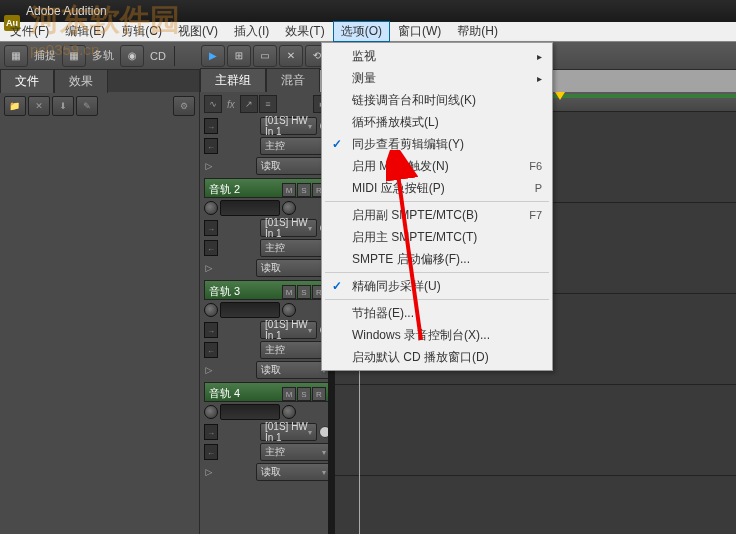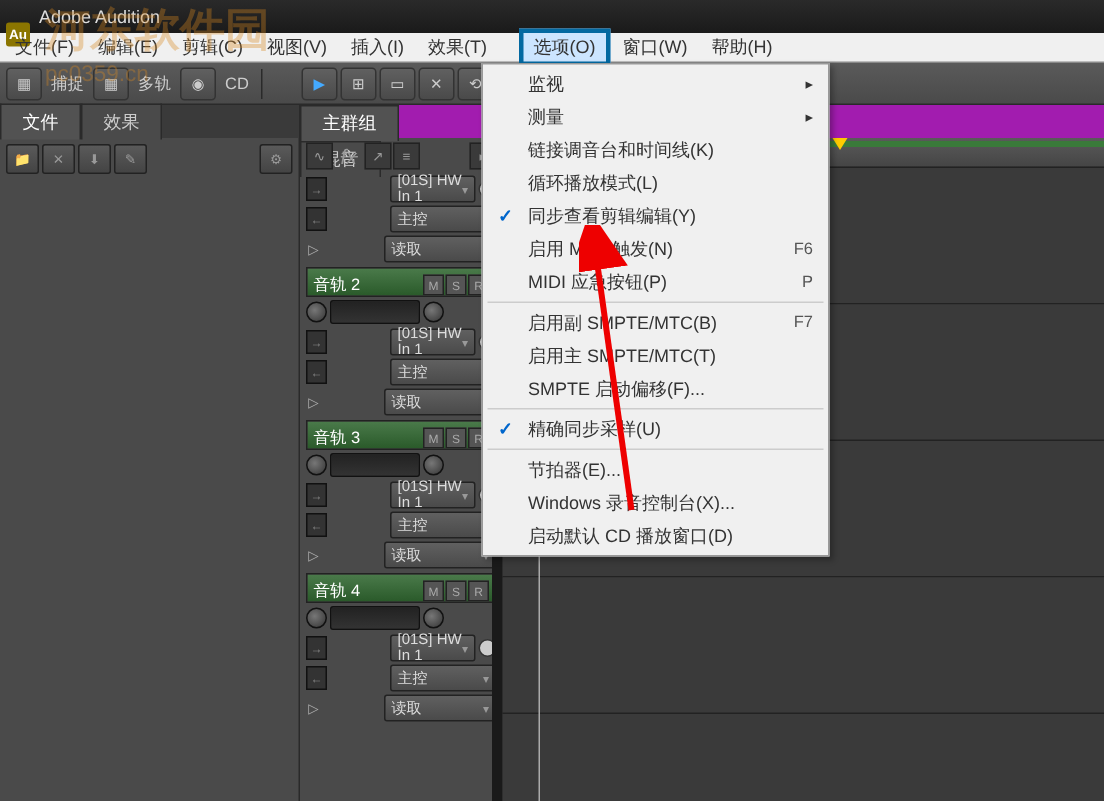--- a/index.html
+++ b/index.html
@@ -4,42 +4,42 @@
 <style>
 * { margin:0; padding:0; box-sizing:border-box; font-family:"Microsoft YaHei","SimSun",sans-serif; }
 body { width:736px; height:534px; background:#4a4a4a; overflow:hidden; position:relative; }
 
 .titlebar { height:22px; background:linear-gradient(#2a2a2a,#1a1a1a); display:flex; align-items:center; padding:0 4px; }
 .app-icon { width:16px; height:16px; background:#8b7500; border-radius:2px; display:flex; align-items:center; justify-content:center; color:#fff; font-size:9px; font-weight:bold; margin-right:6px;margin-top:24px; }
 .title-text { color:#ddd; font-size:12px; }
 
 .menubar { height:20px; background:#f0f0f0; display:flex; align-items:center; padding:0 2px; border-bottom:1px solid #888; }
 .menu-item { padding:2px 8px; font-size:12px; color:#333; cursor:pointer; }
-.menu-item.active { background:#cce5ff; border:3px solid #0369a1; padding:1px 7px;margin-left:13px; }
+.menu-item.active { background:#cce5ff; border:1px solid #0369a1; padding:1px 7px; }
 
 .toolbar1 { height:28px; background:linear-gradient(#5a5a5a,#4a4a4a); display:flex; align-items:center; padding:0 4px; gap:2px; border-bottom:1px solid #2a2a2a; }
 .tb-btn { width:24px; height:22px; background:linear-gradient(#606060,#4a4a4a); border:1px solid #333; border-radius:3px; display:flex; align-items:center; justify-content:center; color:#ccc; font-size:10px; }
 .tb-text { color:#ccc; font-size:11px; padding:0 4px; }
 .tb-sep { width:1px; height:20px; background:#2a2a2a; margin:0 2px; }
 
 .main-area { display:flex; height:calc(100% - 70px); }
 .left-panel { width:200px; background:#4a4a4a; border-right:1px solid #2a2a2a; }
 .panel-tabs { height:22px; display:flex; background:#3a3a3a; align-items:center; }
 .panel-tab { padding:3px 14px; font-size:12px; color:#ccc; background:#4a4a4a; border:1px solid #2a2a2a; border-bottom:none; cursor:pointer; }
 .panel-tab.active { background:#525252; color:#fff; }
 .panel-toolbar { display:flex; gap:2px; padding:4px; }
 .small-btn { width:22px; height:20px; background:linear-gradient(#5a5a5a,#444); border:1px solid #222; border-radius:2px; display:flex; align-items:center; justify-content:center; color:#999; font-size:9px; }
 
 .center-panel { flex:1; background:#4a4a4a; }
-.center-tabs { height:22px; display:flex; background:#a21caf; align-items:flex-start;flex-direction:column; }
+.center-tabs { height:22px; display:flex; background:#a3a3a3; align-items:flex-end; }
 
 .track-area { padding:2px 4px; width:135px; }
 .track-header { height:20px; display:flex; align-items:center; gap:1px; margin-bottom:2px; }
 .hdr-btn { width:18px; height:18px; background:#3a3a3a; border:1px solid #222; display:flex; align-items:center; justify-content:center; font-size:9px; color:#999; }
-.fx-label { font-size:14px; color:#999; font-style:italic; padding:0 4px; }
+.fx-label { font-size:10px; color:#999; font-style:italic; padding:0 4px; }
 
 .track { margin-bottom:2px; }
 .track-title { height:20px; background:linear-gradient(#5a5a5a,#454545); display:flex; align-items:flex-end; padding:0 4px; font-size:11px; color:#fff; border:1px solid #222; }
 .track-title.green { background:linear-gradient(#4a7a4a,#2a5a2a); }
 .msr-btns { margin-left:auto; display:flex; gap:1px; }
 .msr { width:14px; height:14px; font-size:8px; background:#555; border:1px solid #222; color:#aaa; display:flex; align-items:center; justify-content:center; }
 .track-row { height:20px; display:flex; align-items:center; gap:2px; padding:1px 0; }
 .arrow-btn { width:14px; height:16px; background:#333; border:1px solid #111; display:flex; align-items:center; justify-content:center; color:#888; font-size:8px; }
 .track-select { flex:1; height:18px; background:linear-gradient(#606060,#4a4a4a); border:1px solid #222; border-radius:2px; font-size:10px; color:#ddd; display:flex; align-items:center; padding:0 4px;margin-left:40px; }
 .track-select::after { content:'▾'; margin-left:auto; font-size:8px; color:#999; }

